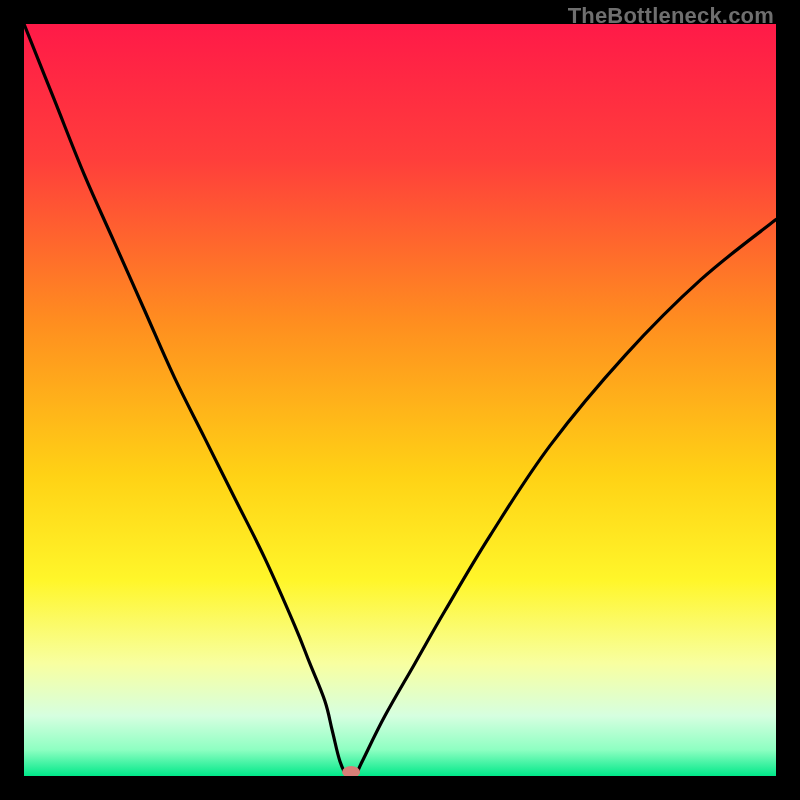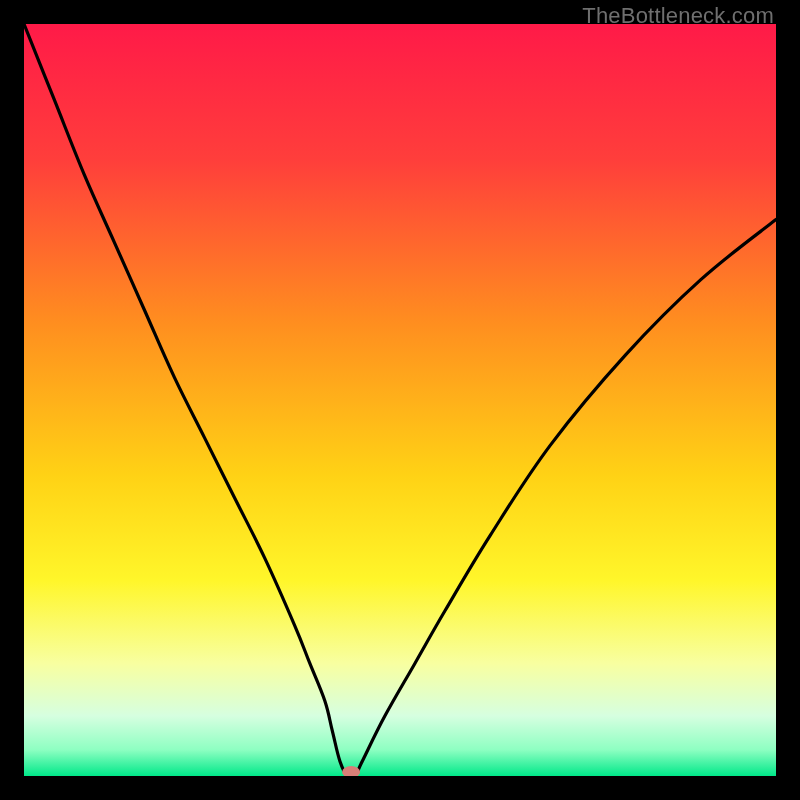--- a/index.html
+++ b/index.html
@@ -25,21 +25,21 @@
     top: 0;
     width: 752px;
     height: 752px;
   }
   .watermark {
     position: absolute;
     top: 3px;
     right: 26px;
     color: #6f6f6f;
     font-size: 22px;
-    font-weight: 400;
+    font-weight: 700;
     letter-spacing: 0.2px;
     user-select: none;
   }
 </style>
 </head>
 <body>
 
 <div class="frame">
   <svg class="plot-area" viewBox="0 0 752 752" preserveAspectRatio="none">
     <defs>

